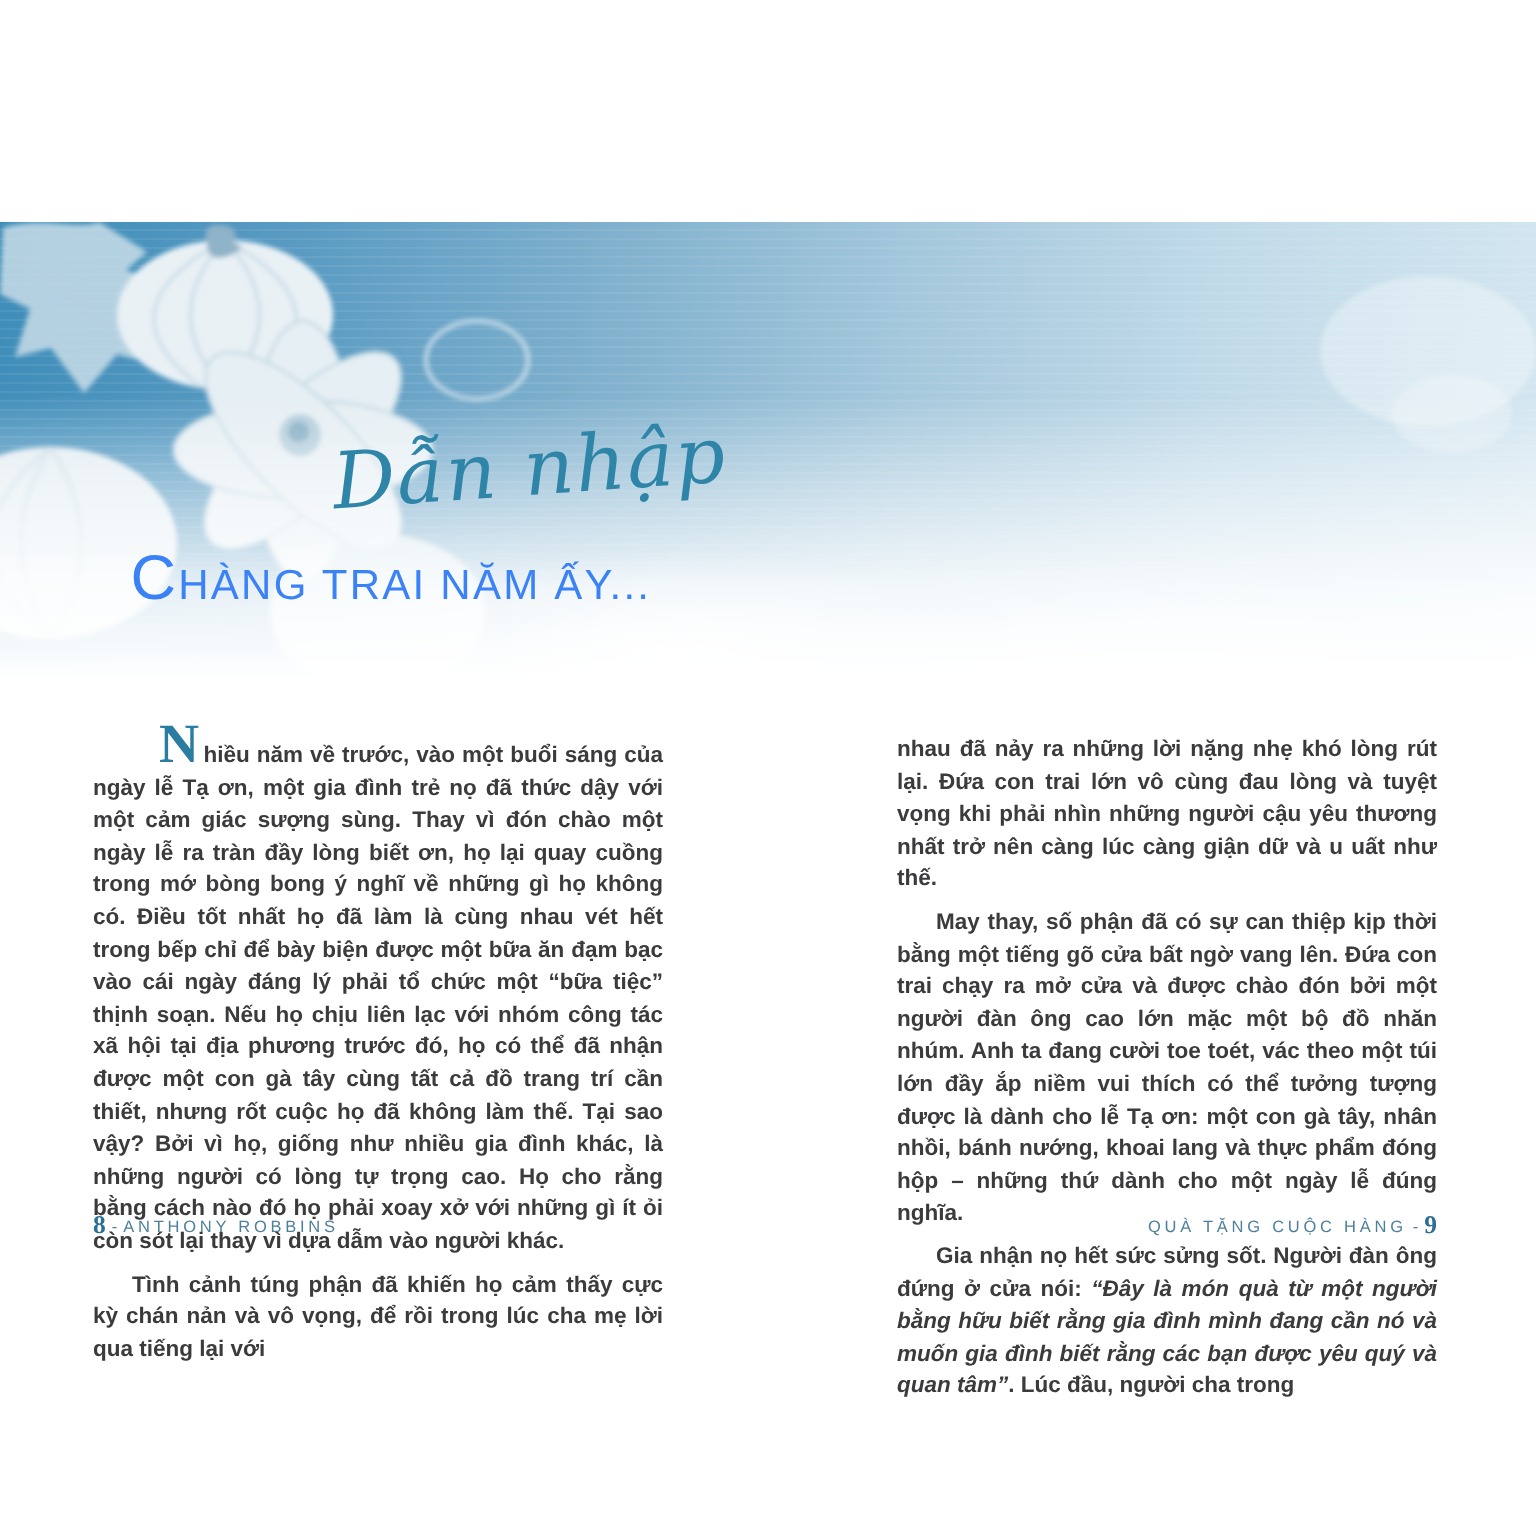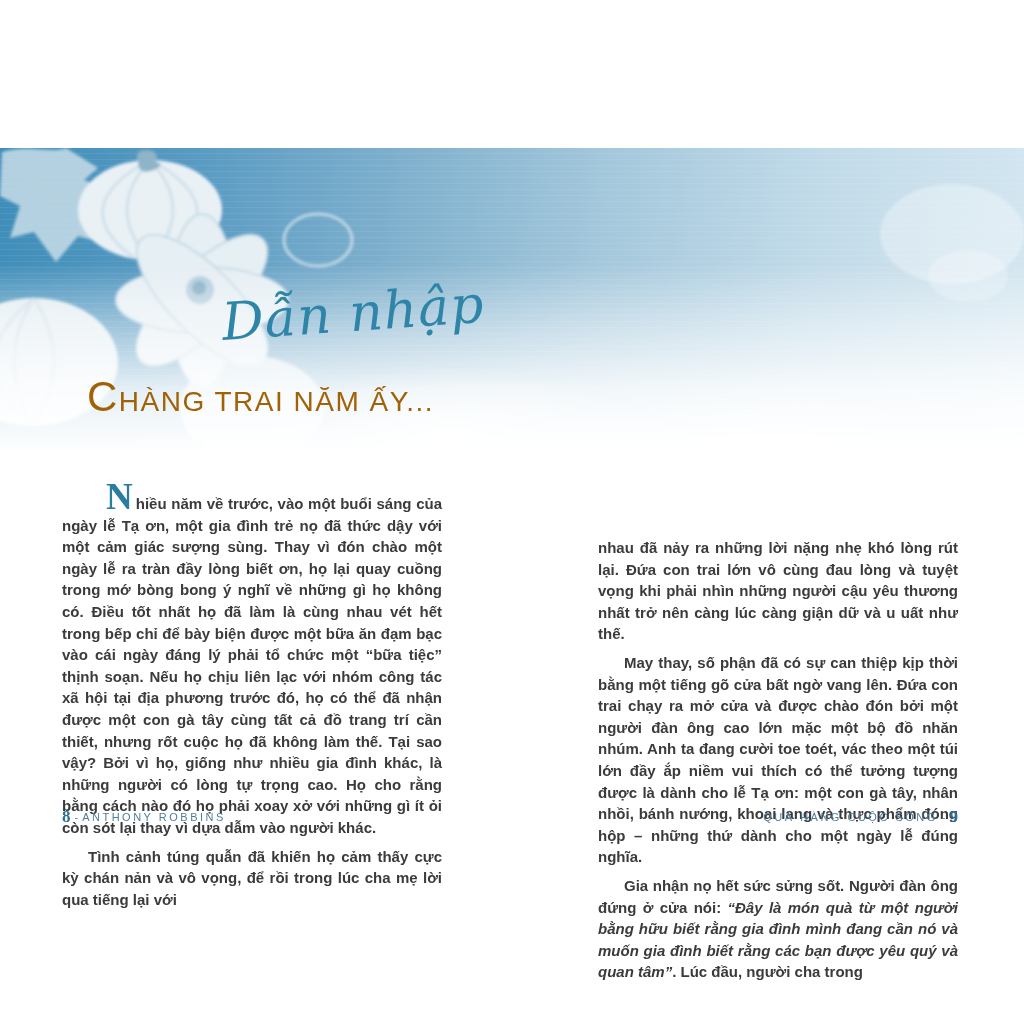--- a/index.html
+++ b/index.html
@@ -26,30 +26,30 @@
   }
 
   
   .script-title{
     position:absolute;left:224px;top:292px;z-index:3;
     font-family:"DejaVu Serif", serif;font-style:italic;
     font-size:52px;color:#2f85a8;letter-spacing:1px;
     transform:rotate(-4deg);transform-origin:left bottom;
   }
   .chapter-title{
-    position:absolute;left:87px;top:376px;z-index:3;margin:0;
+    position:absolute;left:87px;top:364px;z-index:3;margin:0;
     font-family:"Liberation Sans", sans-serif;font-weight:400;
-    font-size:28px;line-height:42px;letter-spacing:1.5px;color:#a16207;white-space:nowrap;
+    font-size:28px;line-height:42px;letter-spacing:1.5px;color:#3b82f6;white-space:nowrap;
   }
   .chapter-title .cap{font-size:42px;}
 
   
   .columns{position:absolute;left:62px;top:484px;width:896px;display:flex;z-index:2;}
   .col-left{width:380px;}
-  .col-right{width:360px;margin-left:auto;padding-top:5px;margin-top:48px;}
+  .col-right{width:360px;margin-left:auto;padding-top:5px;}
   .columns p{
     margin:0 0 7px 0;font-size:15px;line-height:21.6px;text-align:justify;
     color:#3b3b3d;
     font-weight:bold;
   }
   .columns p.indent{text-indent:26px;}
   .columns p.p-first{text-indent:44px;}
   .initial{
     font-family:"Liberation Serif", serif;font-size:37px;line-height:26px;
     color:#2a7ca1;padding-right:3px;
@@ -118,26 +118,26 @@
     </svg>
   </div>
 
   <div class="script-title">Dẫn nhập</div>
 
   <h1 class="chapter-title"><span class="cap">C</span><span>HÀNG TRAI NĂM ẤY...</span></h1>
 
   <div class="columns">
     <div class="col-left">
       <p class="p-first"><span class="initial">N</span><span>hiều năm về trước, vào một buổi sáng của ngày lễ Tạ ơn, một gia đình trẻ nọ đã thức dậy với một cảm giác sượng sùng. Thay vì đón chào một ngày lễ ra tràn đầy lòng biết ơn, họ lại quay cuồng trong mớ bòng bong ý nghĩ về những gì họ không có. Điều tốt nhất họ đã làm là cùng nhau vét hết trong bếp chỉ để bày biện được một bữa ăn đạm bạc vào cái ngày đáng lý phải tổ chức một “bữa tiệc” thịnh soạn. Nếu họ chịu liên lạc với nhóm công tác xã hội tại địa phương trước đó, họ có thể đã nhận được một con gà tây cùng tất cả đồ trang trí cần thiết, nhưng rốt cuộc họ đã không làm thế. Tại sao vậy? Bởi vì họ, giống như nhiều gia đình khác, là những người có lòng tự trọng cao. Họ cho rằng bằng cách nào đó họ phải xoay xở với những gì ít ỏi còn sót lại thay vì dựa dẫm vào người khác.</span></p>
-      <p class="indent">Tình cảnh túng quẫn đã khiến họ cảm thấy cực kỳ chán nản và vô vọng, để rồi trong lúc cha mẹ lời qua tiếng lại với</p>
+      <p class="indent">Tình cảnh túng phận đã khiến họ cảm thấy cực kỳ chán nản và vô vọng, để rồi trong lúc cha mẹ lời qua tiếng lại với</p>
     </div>
     <div class="col-right">
       <p>nhau đã nảy ra những lời nặng nhẹ khó lòng rút lại. Đứa con trai lớn vô cùng đau lòng và tuyệt vọng khi phải nhìn những người cậu yêu thương nhất trở nên càng lúc càng giận dữ và u uất như thế.</p>
       <p class="indent">May thay, số phận đã có sự can thiệp kịp thời bằng một tiếng gõ cửa bất ngờ vang lên. Đứa con trai chạy ra mở cửa và được chào đón bởi một người đàn ông cao lớn mặc một bộ đồ nhăn nhúm. Anh ta đang cười toe toét, vác theo một túi lớn đầy ắp niềm vui thích có thể tưởng tượng được là dành cho lễ Tạ ơn: một con gà tây, nhân nhồi, bánh nướng, khoai lang và thực phẩm đóng hộp – những thứ dành cho một ngày lễ đúng nghĩa.</p>
       <p class="indent"><span>Gia nhận nọ hết sức sửng sốt. Người đàn ông đứng ở cửa nói: </span><span class="quote">“Đây là món quà từ một người bằng hữu biết rằng gia đình mình đang cần nó và muốn gia đình biết rằng các bạn được yêu quý và quan tâm”</span><span>. Lúc đầu, người cha trong</span></p>
     </div>
   </div>
 
   <div class="footer footer-left"><span class="pagenum">8</span><span class="sep">-</span><span>ANTHONY ROBBINS</span></div>
 
-  <div class="footer footer-right"><span>QUÀ HÀNG CUỘC SỐNG</span><span class="sep">-</span><span class="pagenum">9</span></div>
+  <div class="footer footer-right"><span>QUÀ TẶNG CUỘC HÀNG</span><span class="sep">-</span><span class="pagenum">9</span></div>
 
 </div>
 
 </body></html>

